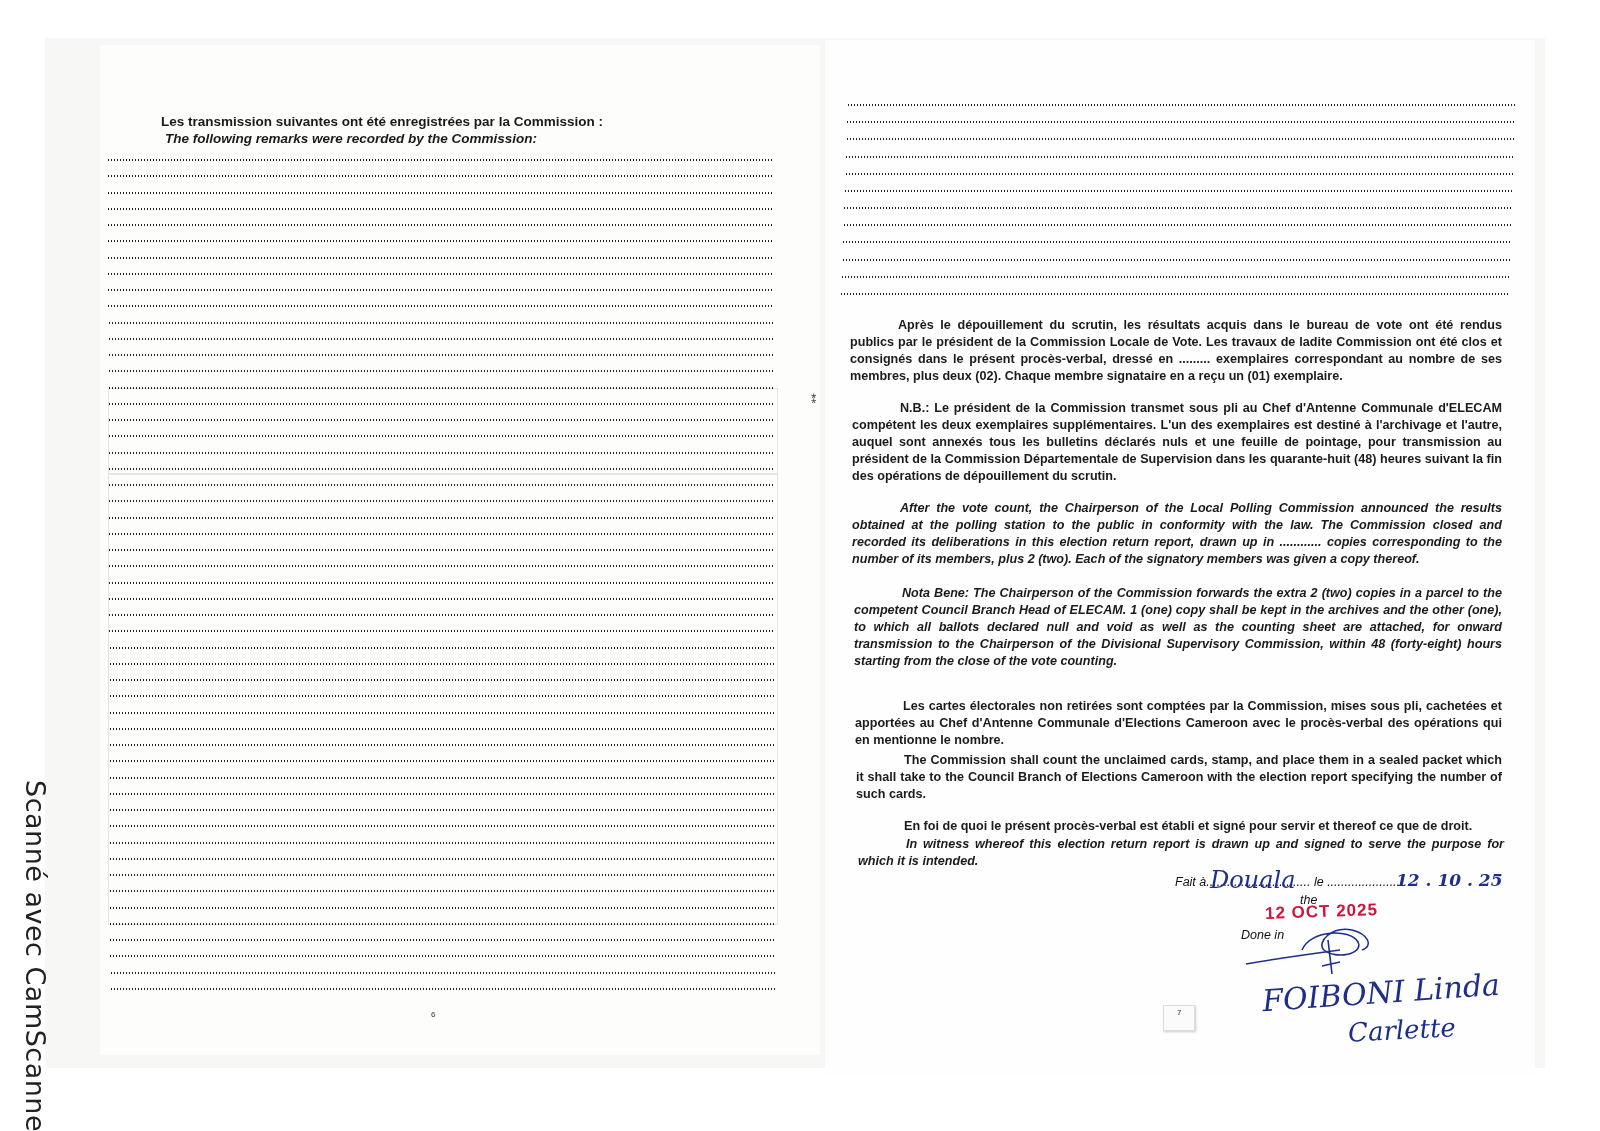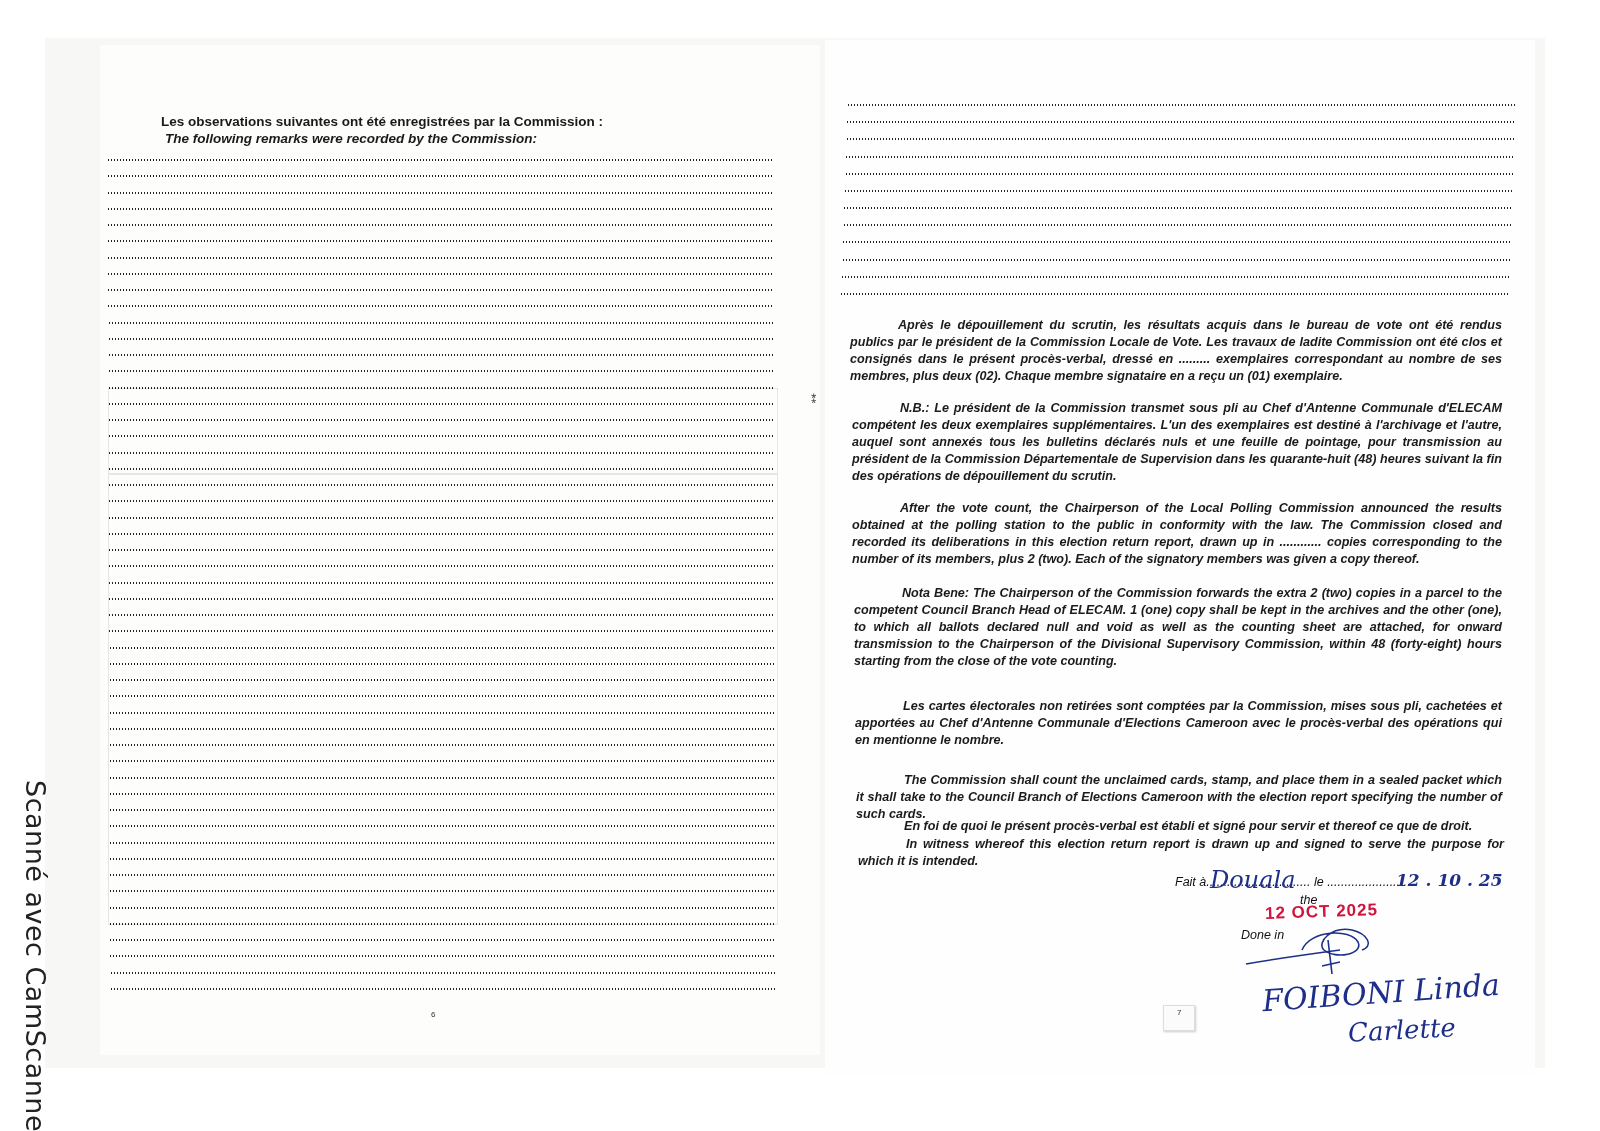--- a/index.html
+++ b/index.html
@@ -19,21 +19,21 @@
 
   .dotline { position:absolute; height:2px;
              background-image:radial-gradient(circle, #222 0.9px, transparent 1.1px);
              background-size:3px 2px; background-repeat:repeat-x; }
 
   .faint-box { position:absolute; border:1px solid #e6e6e6; }
 
   .para { position:absolute; font-size:12.6px; line-height:17px; text-align:justify; color:#1b1b1b; }
   .para .indent { display:inline-block; width:48px; }
   .para.italic { font-style:italic; }
-  .b { font-weight:bold;font-style:italic; }
+  .b { font-weight:bold; }
   .fait { position:absolute; left:1175px; top:875px; font-size:12.5px; font-style:italic; }
   .done { position:absolute; left:1195px; top:928px; font-size:12.5px; font-style:italic;margin-left:46px; }
   .the { position:absolute; left:1300px; top:893px; font-size:12.5px; font-style:italic; }
   .hand { font-family:"DejaVu Serif", serif; color:#1e2f8a; font-style:italic; }
   .place-hand { position:absolute; left:1210px; top:866px; font-size:24px; }
   .date-hand { position:absolute; left:1396px; top:870px; font-size:17px;font-weight:bold; }
   .stamp { position:absolute; left:1265px; top:902px; color:#d0143c; font-size:17px; font-family:"Liberation Sans Narrow","Liberation Sans", sans-serif; font-weight:bold; letter-spacing:1px; transform:rotate(-2deg); }
   .name-hand { position:absolute; left:1262px; top:975px; font-size:30px; transform:rotate(-4deg); }
   .name-hand2 { position:absolute; left:1348px; top:1015px; font-size:26px; transform:rotate(-3deg); }
 
@@ -46,21 +46,21 @@
 <body>
 
 <div class="scan-bg"></div>
 
 <div class="watermark">Scanné avec CamScanner</div>
 
 <div class="page page-left"></div>
 <div class="faint-box" style="left:108px;top:388px;width:668px;height:85px;"></div>
 <div class="faint-box" style="left:108px;top:473px;width:668px;height:450px;"></div>
 
-<div class="heading-fr">Les observations suivantes ont été enregistrées par la Commission :</div>
+<div class="heading-fr">Les transmission suivantes ont été enregistrées par la Commission :</div>
 <div class="heading-en">The following remarks were recorded by the Commission:</div>
 
 <div id="left-lines">
     <div class="dotline" style="left: 107px; width: 667px; top: 159px;"></div>
     <div class="dotline" style="left: 107.05px; width: 667px; top: 175px;"></div>
     <div class="dotline" style="left: 107.1px; width: 667px; top: 192px;"></div>
     <div class="dotline" style="left: 107.15px; width: 667px; top: 208px;"></div>
     <div class="dotline" style="left: 107.2px; width: 667px; top: 224px;"></div>
     <div class="dotline" style="left: 107.25px; width: 667px; top: 240px;"></div>
     <div class="dotline" style="left: 107.3px; width: 667px; top: 257px;"></div>
@@ -143,21 +143,21 @@
 </div>
 
 <div class="para italic" style="left:854px;top:585px;width:648px;">
   <span class="indent"></span><span class="b">Nota Bene:</span><span class="b"> The Chairperson of the Commission forwards the extra 2 (two) copies in a parcel to the competent Council Branch Head of ELECAM. 1 (one) copy shall be kept in the archives and the other (one), to which all ballots declared null and void as well as the counting sheet are attached, for onward transmission to the Chairperson of the Divisional Supervisory Commission, within 48 (forty-eight) hours starting from the close of the vote counting.</span>
 </div>
 
 <div class="para" style="left:855px;top:686px;width:647px;margin-top:12px;">
   <span class="indent"></span><span class="b">Les cartes électorales non retirées sont comptées par la Commission, mises sous pli, cachetées et apportées au Chef d'Antenne Communale d'Elections Cameroon avec le procès-verbal des opérations qui en mentionne le nombre.</span>
 </div>
 
-<div class="para" style="left:856px;top:752px;width:646px;margin-top:20px;">
+<div class="para" style="left:856px;top:752px;width:646px;">
   <span class="indent"></span><span class="b">The Commission shall count the unclaimed cards, stamp, and place them in a sealed packet which it shall take to the Council Branch of Elections Cameroon with the election report specifying the number of such cards.</span>
 </div>
 
 <div class="para" style="left:856px;top:818px;width:648px;">
   <span class="indent"></span><span class="b">En foi de quoi le présent procès-verbal est établi et signé pour servir et thereof ce que de droit.</span>
 </div>
 
 <div class="para italic" style="left:858px;top:836px;width:646px;">
   <span class="indent"></span><span class="b">In witness whereof this election return report is drawn up and signed to serve the purpose for which it is intended.</span>
 </div>

